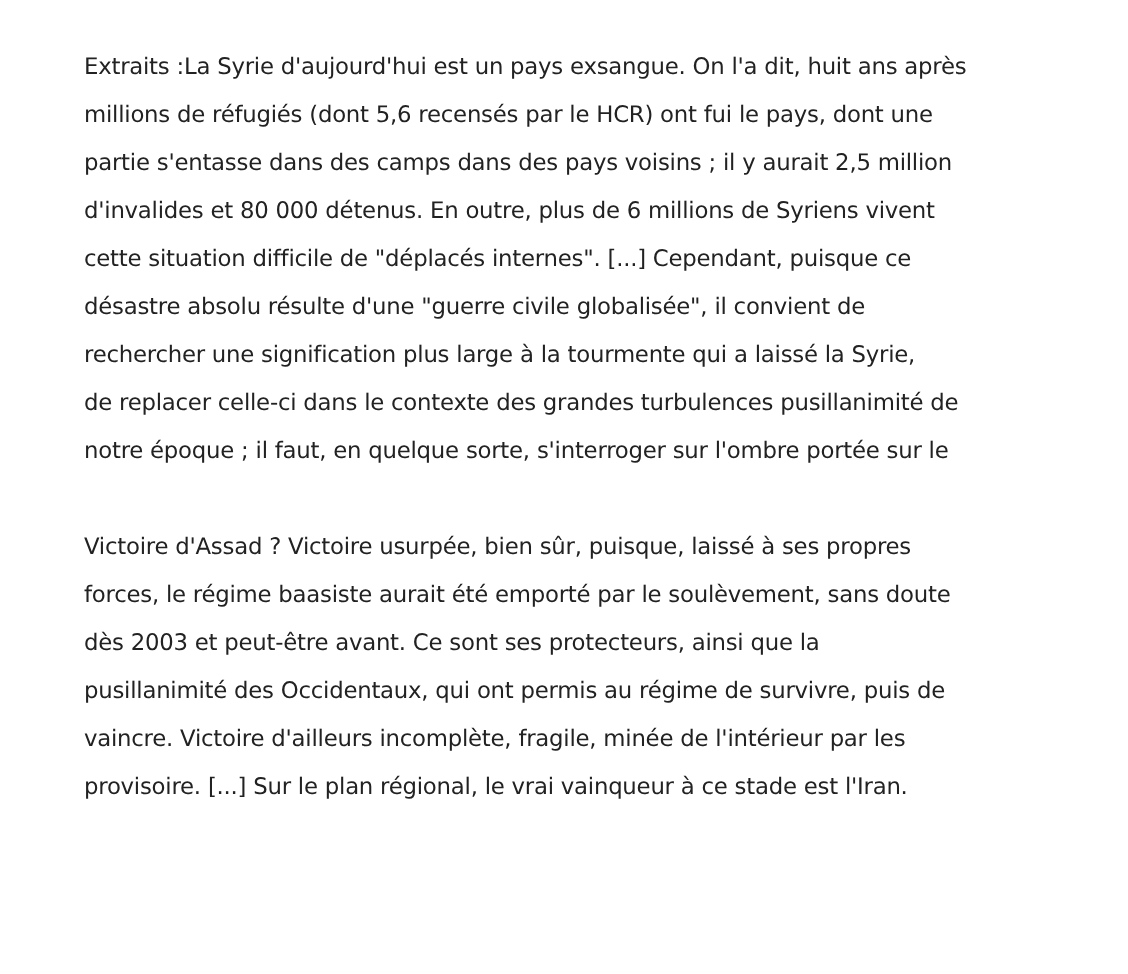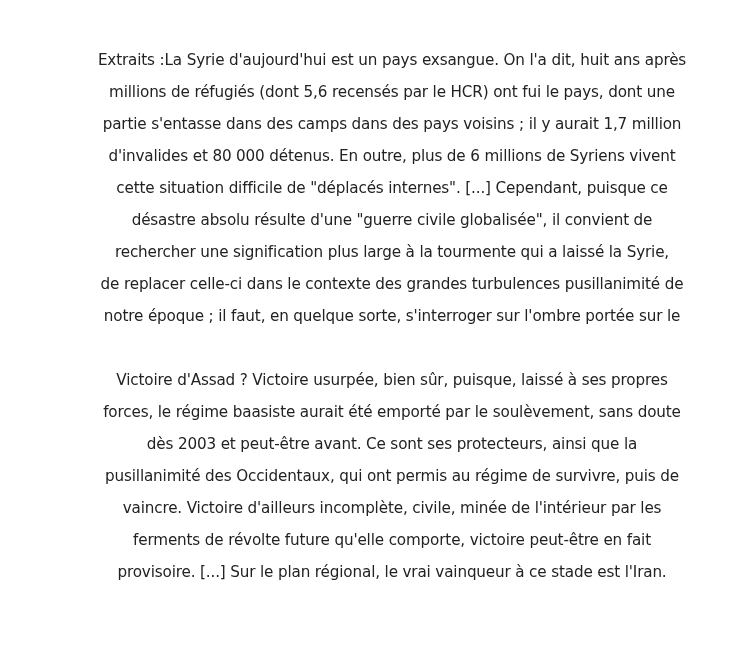--- a/index.html
+++ b/index.html
@@ -18,49 +18,47 @@
       left: 56px;
       top: 28px;
       width: 672px;
       font-family: "DejaVu Sans", sans-serif;
       font-size: 15.2px;
       line-height: 32px;
       color: #222222;
       letter-spacing: -0.15px;
     }
     .para {
-      margin: 16px;
+      margin: 0;
       padding: 0;
-      text-align: center;
     }
     .para + .para {
       margin-top: 32px;
     }
     .line {
       display: block;
       white-space: nowrap;
     }
   </style>
 </head>
 <body>
 
 <div class="article">
   <p class="para">
     <span class="line">Extraits :La Syrie d'aujourd'hui est un pays exsangue. On l'a dit, huit ans après</span>
     <span class="line">millions de réfugiés (dont 5,6 recensés par le HCR) ont fui le pays, dont une</span>
-    <span class="line">partie s'entasse dans des camps dans des pays voisins ; il y aurait 1,7 million</span>
+    <span class="line">partie s'entasse dans des camps dans des pays voisins ; il y aurait 2,5 million</span>
     <span class="line">d'invalides et 80 000 détenus. En outre, plus de 6 millions de Syriens vivent</span>
     <span class="line">cette situation difficile de "déplacés internes". [...] Cependant, puisque ce</span>
     <span class="line">désastre absolu résulte d'une "guerre civile globalisée", il convient de</span>
     <span class="line">rechercher une signification plus large à la tourmente qui a laissé la Syrie,</span>
     <span class="line">de replacer celle-ci dans le contexte des grandes turbulences pusillanimité de</span>
     <span class="line">notre époque ; il faut, en quelque sorte, s'interroger sur l'ombre portée sur le</span>
   </p>
   <p class="para">
     <span class="line">Victoire d'Assad ? Victoire usurpée, bien sûr, puisque, laissé à ses propres</span>
     <span class="line">forces, le régime baasiste aurait été emporté par le soulèvement, sans doute</span>
     <span class="line">dès 2003 et peut-être avant. Ce sont ses protecteurs, ainsi que la</span>
     <span class="line">pusillanimité des Occidentaux, qui ont permis au régime de survivre, puis de</span>
-    <span class="line">vaincre. Victoire d'ailleurs incomplète, civile, minée de l'intérieur par les</span>
-    <span class="line">ferments de révolte future qu'elle comporte, victoire peut-être en fait</span>
+    <span class="line">vaincre. Victoire d'ailleurs incomplète, fragile, minée de l'intérieur par les</span>
     <span class="line">provisoire. [...] Sur le plan régional, le vrai vainqueur à ce stade est l'Iran.</span>
   </p>
 </div>
 
 </body></html>

